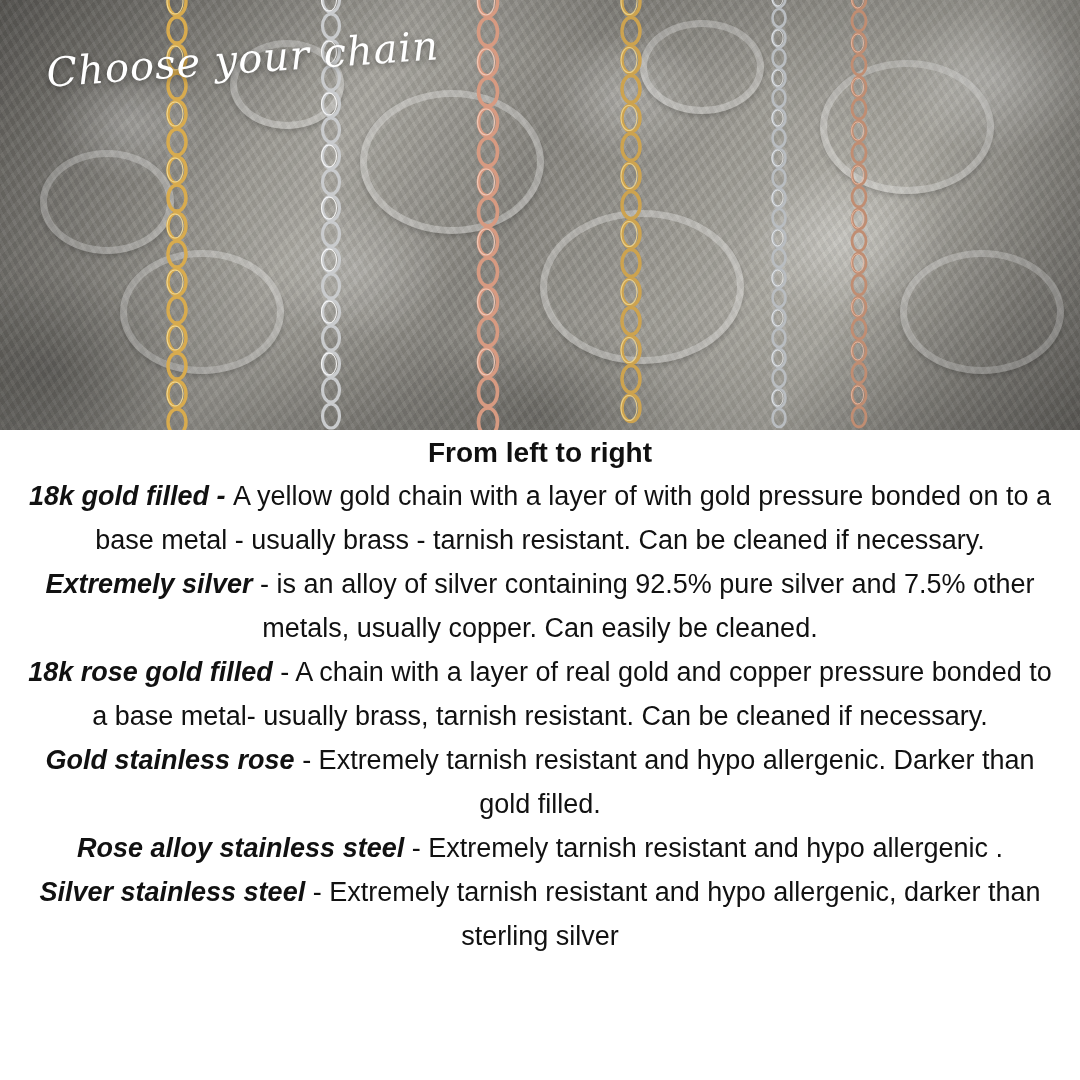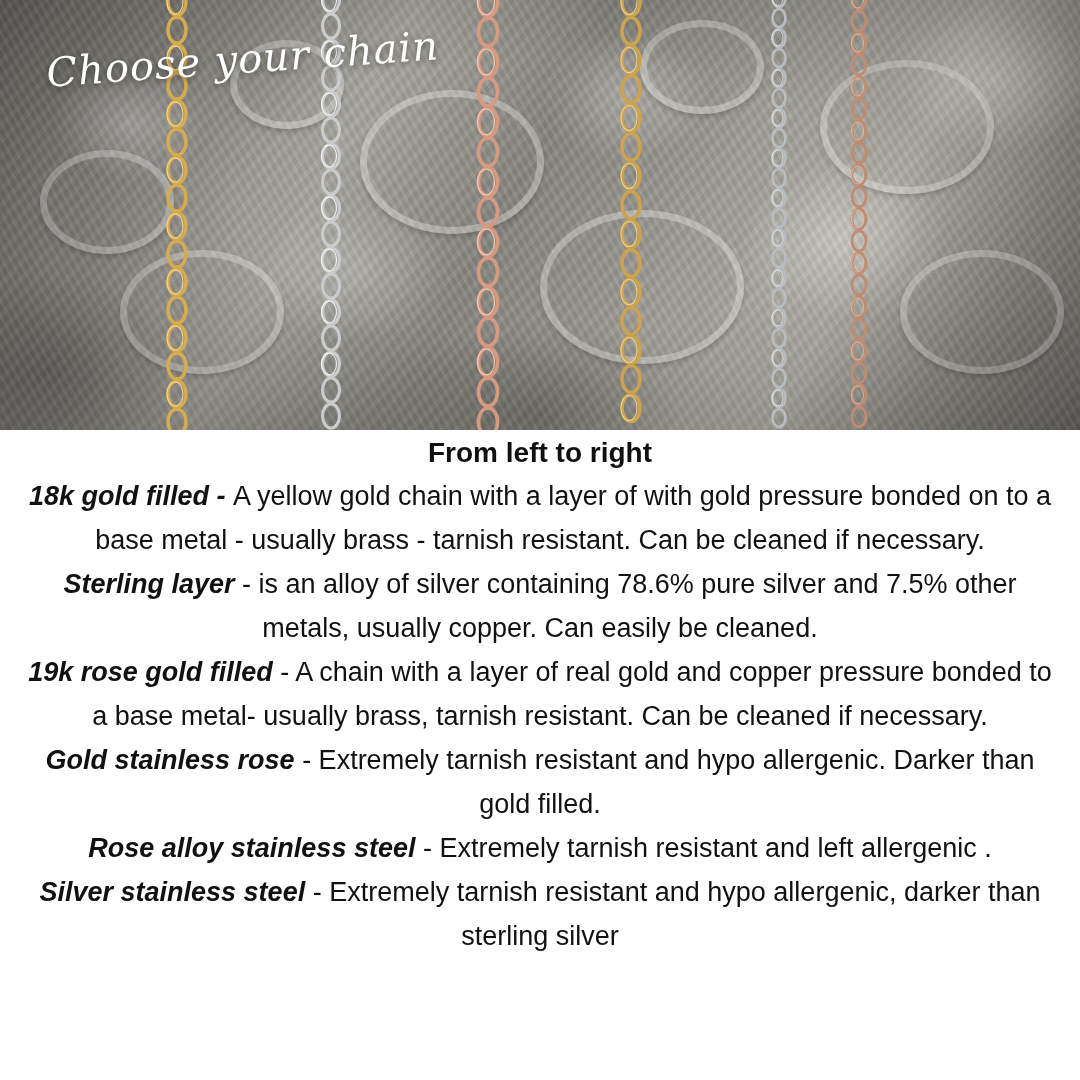--- a/index.html
+++ b/index.html
@@ -363,33 +363,33 @@
   </div>
 
   <div class="textblock">
     <div class="heading">From left to right</div>
 
     <p class="entry">
       <b>18k gold filled - </b><span> A yellow gold chain with a layer of with gold pressure bonded on to a base metal - usually brass - tarnish resistant. Can be cleaned if necessary.</span>
     </p>
 
     <p class="entry">
-      <b>Sterling layer</b><span> - is an alloy of silver containing 78.6% pure silver and 7.5% other metals, usually copper. Can easily be cleaned.</span>
-    </p>
-
-    <p class="entry">
-      <b>19k rose gold filled</b><span> - A  chain with a layer of real gold and copper pressure bonded to a base metal- usually brass, tarnish resistant. Can be cleaned if necessary.</span>
+      <b>Extremely silver</b><span> - is an alloy of silver containing 92.5% pure silver and 7.5% other metals, usually copper. Can easily be cleaned.</span>
+    </p>
+
+    <p class="entry">
+      <b>18k rose gold filled</b><span> - A  chain with a layer of real gold and copper pressure bonded to a base metal- usually brass, tarnish resistant. Can be cleaned if necessary.</span>
     </p>
 
     <p class="entry">
       <b>Gold  stainless rose</b><span> - Extremely tarnish resistant and hypo allergenic.  Darker than gold filled.</span>
     </p>
 
     <p class="entry">
-      <b>Rose alloy stainless steel</b><span> - Extremely tarnish resistant and left allergenic .</span>
+      <b>Rose alloy stainless steel</b><span> - Extremely tarnish resistant and hypo allergenic .</span>
     </p>
 
     <p class="entry">
       <b>Silver  stainless steel</b><span> - Extremely tarnish resistant and hypo allergenic, darker than sterling silver</span>
     </p>
   </div>
 
 </div>
 
 </body></html>

